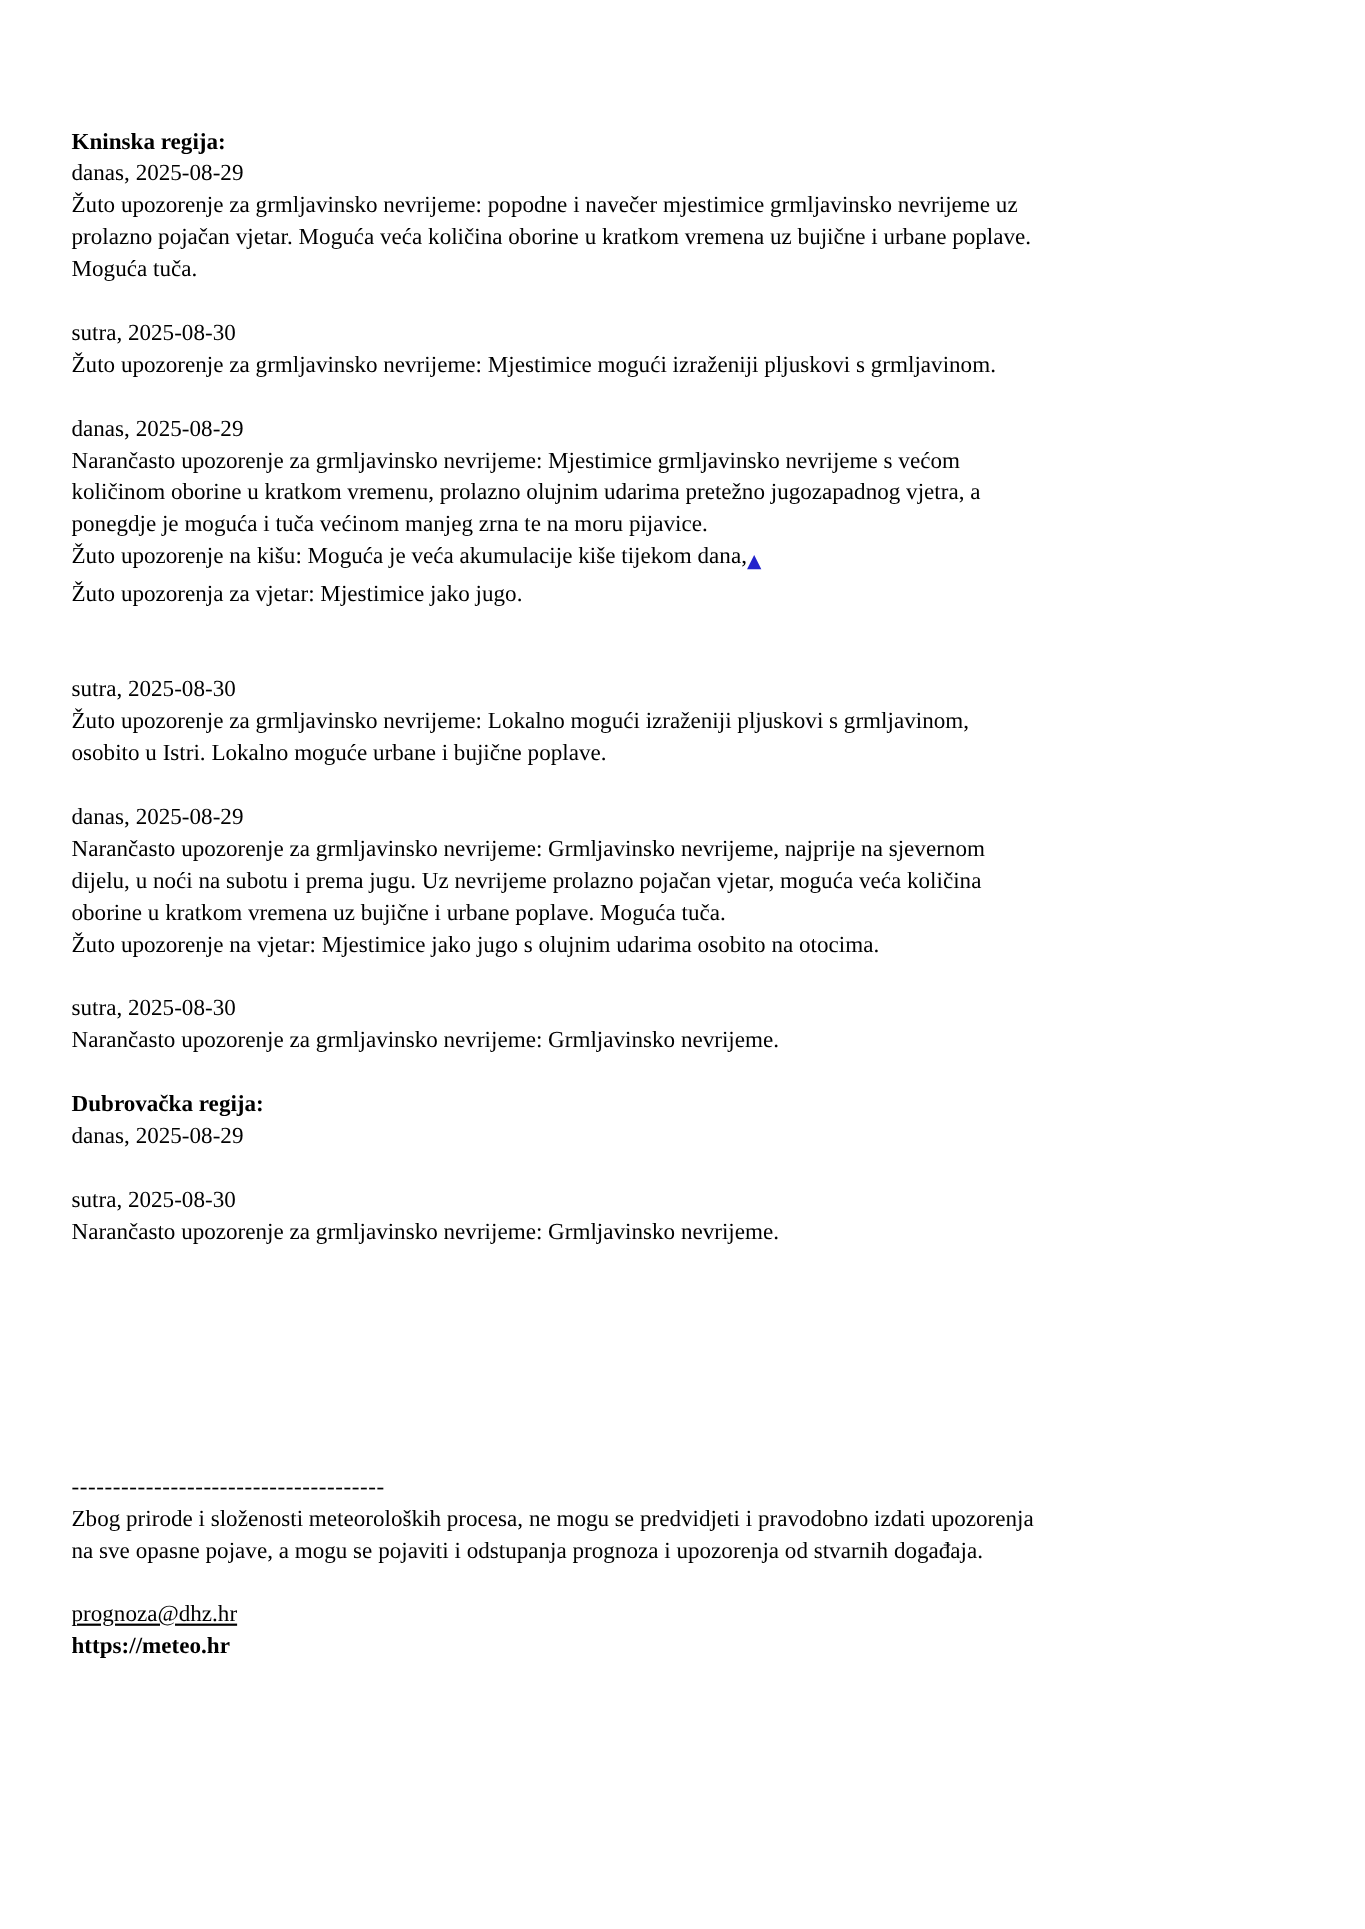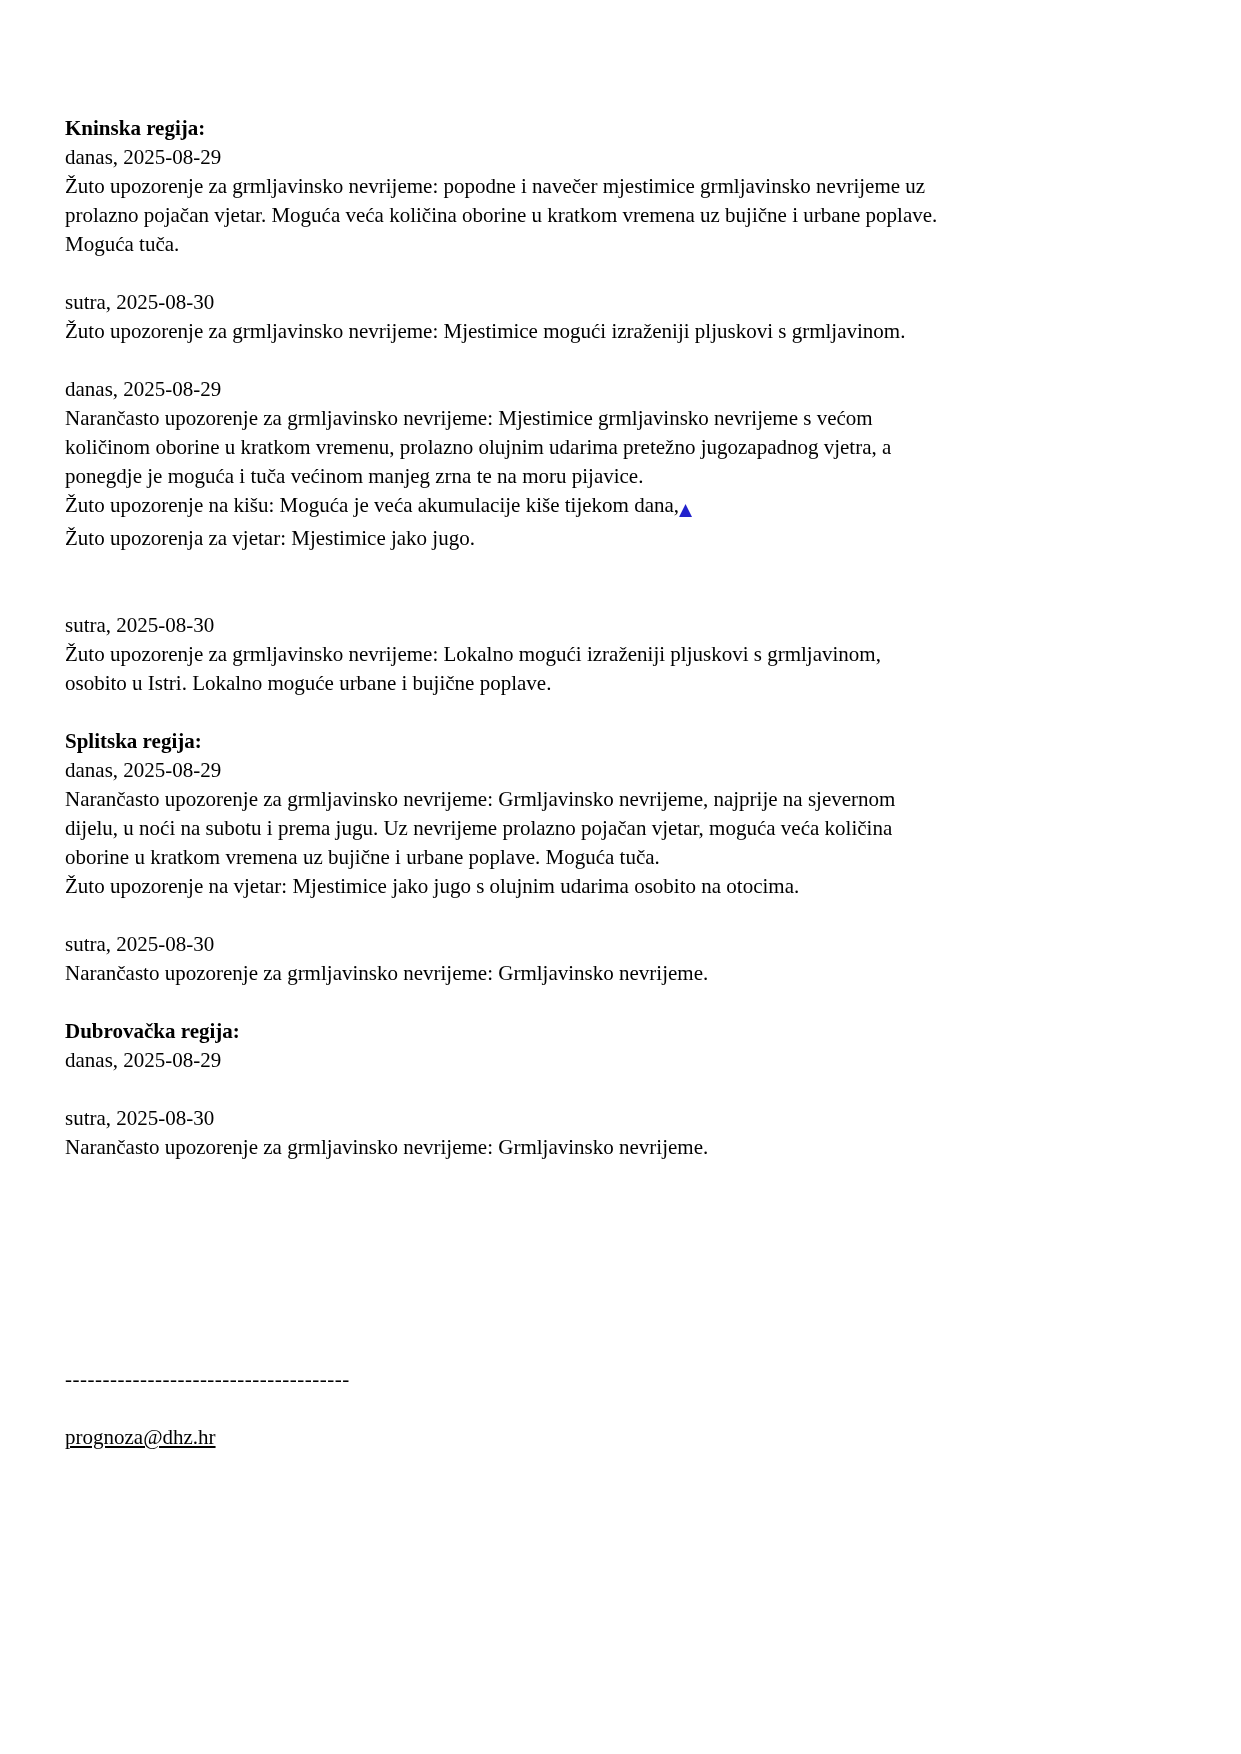--- a/index.html
+++ b/index.html
@@ -81,21 +81,20 @@
 Žuto upozorenja za vjetar: Mjestimice jako jugo.</span></div>
     <div class="g2"></div>
     <div class="line">sutra, 2025-08-30</div>
     <div class="para">Žuto upozorenje za grmljavinsko nevrijeme: Lokalno mogući izraženiji pljuskovi s grmljavinom,
 osobito u Istri. Lokalno moguće urbane i bujične poplave.</div>
   </section>
 
   <div class="section-gap"></div>
 
   <section>
-    <div class="region-title">Splitska regija:</div>
     <div class="line">danas, 2025-08-29</div>
     <div class="para">Narančasto upozorenje za grmljavinsko nevrijeme: Grmljavinsko nevrijeme, najprije na sjevernom
 dijelu, u noći na subotu i prema jugu. Uz nevrijeme prolazno pojačan vjetar, moguća veća količina
 oborine u kratkom vremena uz bujične i urbane poplave. Moguća tuča.
 Žuto upozorenje na vjetar: Mjestimice jako jugo s olujnim udarima osobito na otocima.</div>
     <div class="g1"></div>
     <div class="line">sutra, 2025-08-30</div>
     <div class="para">Narančasto upozorenje za grmljavinsko nevrijeme: Grmljavinsko nevrijeme.</div>
   </section>
 
@@ -106,17 +105,20 @@
     <div class="line">danas, 2025-08-29</div>
     <div class="g1"></div>
     <div class="line">sutra, 2025-08-30</div>
     <div class="para">Narančasto upozorenje za grmljavinsko nevrijeme: Grmljavinsko nevrijeme.</div>
   </section>
 
   <div class="spacer-large"></div>
 
   <footer>
     <div class="divider">--------------------------------------</div>
+    <div class="para">Zbog prirode i složenosti meteoroloških procesa, ne mogu se predvidjeti i pravodobno izdati upozorenja
+na sve opasne pojave, a mogu se pojaviti i odstupanja prognoza i upozorenja od stvarnih događaja.</div>
     <div class="g1"></div>
     <div class="line"><a class="email-link">prognoza@dhz.hr</a></div>
+    <div class="website">https://meteo.hr</div>
   </footer>
 
 </div>
 
 </body></html>

